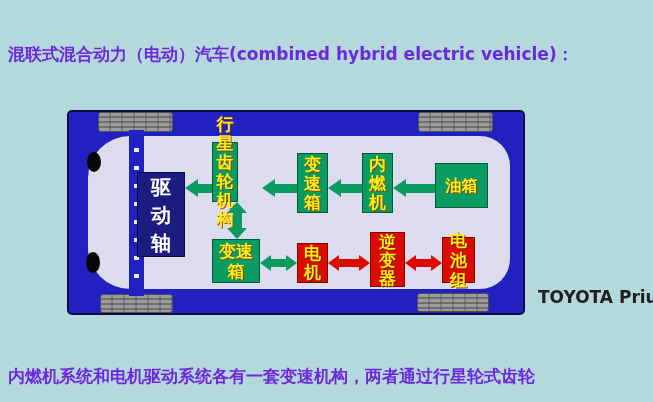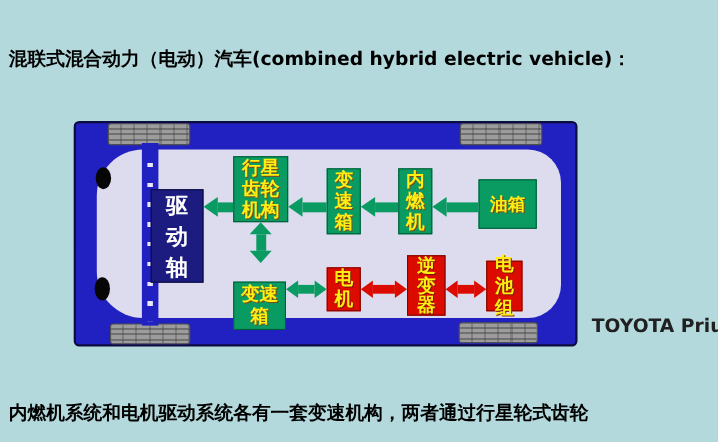--- a/index.html
+++ b/index.html
@@ -9,21 +9,21 @@
   }
   #canvas{
     position:relative;
     width:653px;height:402px;
     background:#b4d9dc;
     overflow:hidden;
   }
   
   .textblock{
     position:absolute;
-    color:#000000;
+    color:#6d28d9;
     font-weight:bold;
     font-size:17px;
     line-height:26px;
     white-space:pre-line;
   }
   #top-text{left:8px;top:15px;width:640px;}
   #bottom-text{left:8px;top:337px;width:640px;}
   .tline{display:block;}
   #caption{
     position:absolute;left:538px;top:287px;
@@ -76,25 +76,25 @@
     color:#ffee14;text-shadow:1px 1px 0 rgba(150,55,0,.85);
   }
   .box-red{
     background:#dc0b00;border:1px solid #7e0600;
     color:#ffee14;text-shadow:1px 1px 0 rgba(110,20,0,.9);
   }
   .box-navy{
     background:#1b1b80;border:1px solid #0d0d3d;color:#ffffff;
   }
   #box-drive-shaft{left:137px;top:172px;width:48px;height:85px;font-size:20px;line-height:28px;}
-  #box-planetary{left:212px;top:142px;width:50px;height:60px;font-size:17px;line-height:19px;}
+  #box-planetary{left:212px;top:142px;width:26px;height:60px;font-size:17px;line-height:19px;}
   #box-gearbox-top{left:297px;top:153px;width:31px;height:60px;font-size:17px;line-height:19px;}
   #box-engine{left:362px;top:153px;width:31px;height:60px;font-size:17px;line-height:19px;}
   #box-fuel-tank{left:435px;top:163px;width:53px;height:45px;font-size:16px;line-height:20px;}
-  #box-gearbox-bottom{left:212px;top:256px;width:48px;height:44px;font-size:17px;line-height:20px;text-align:center;}
+  #box-gearbox-bottom{left:212px;top:239px;width:48px;height:44px;font-size:17px;line-height:20px;text-align:center;}
   #box-motor{left:297px;top:243px;width:31px;height:40px;font-size:17px;line-height:19px;}
   #box-inverter{left:370px;top:232px;width:35px;height:55px;font-size:17px;line-height:18px;}
   #box-battery{left:442px;top:237px;width:33px;height:46px;font-size:17px;line-height:20px;}
   
   .arrow-left{position:absolute;display:flex;align-items:center;height:18px;}
   .arrow-left .head{width:0;height:0;border-top:9px solid transparent;border-bottom:9px solid transparent;border-right:13px solid #0a9b63;}
   .arrow-left .shaft{flex:1;height:9px;background:#0a9b63;}
   #arrow-gear-to-shaft{left:185px;top:179px;width:27px;}
   #arrow-gearbox-to-gear{left:262px;top:179px;width:35px;}
   #arrow-engine-to-gearbox{left:328px;top:179px;width:34px;}

